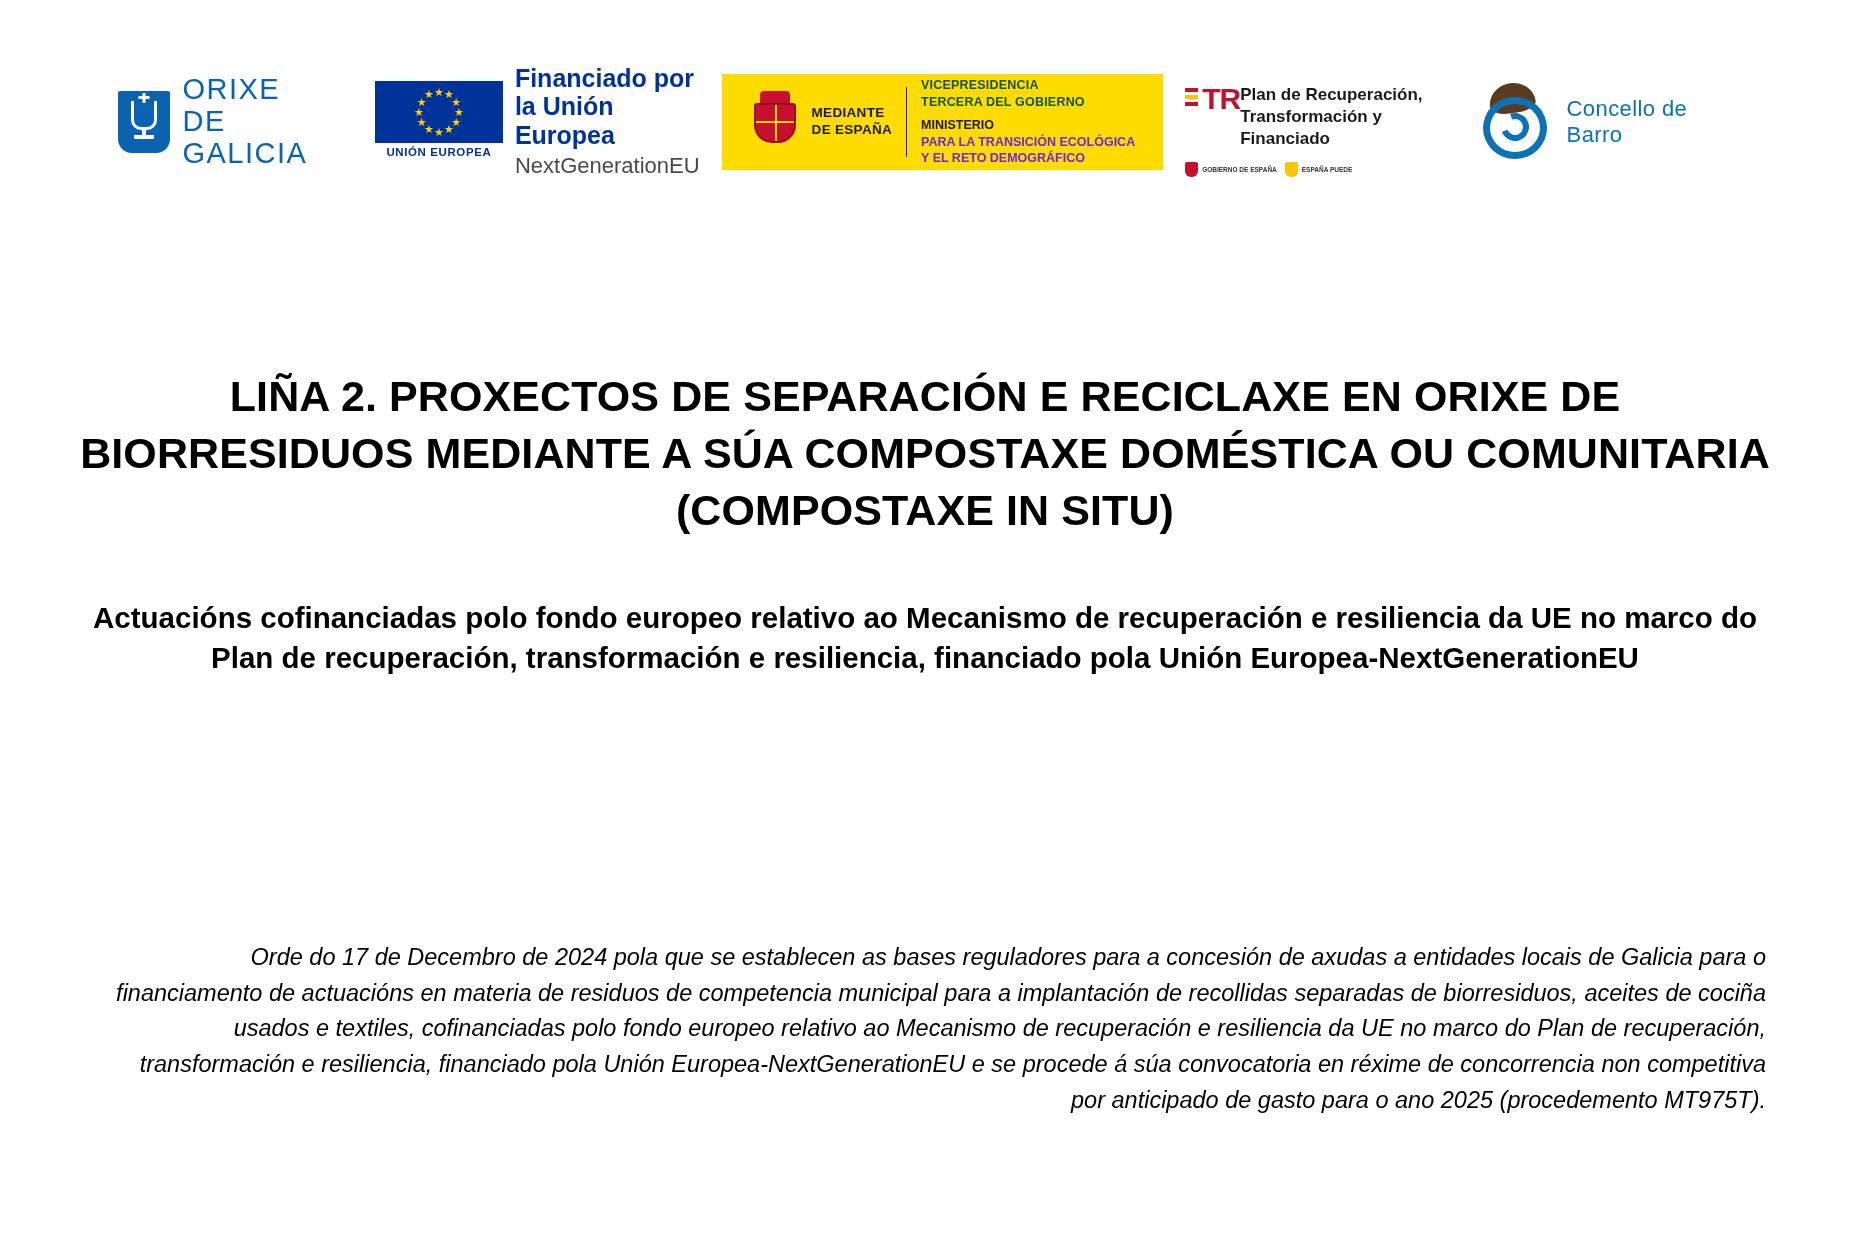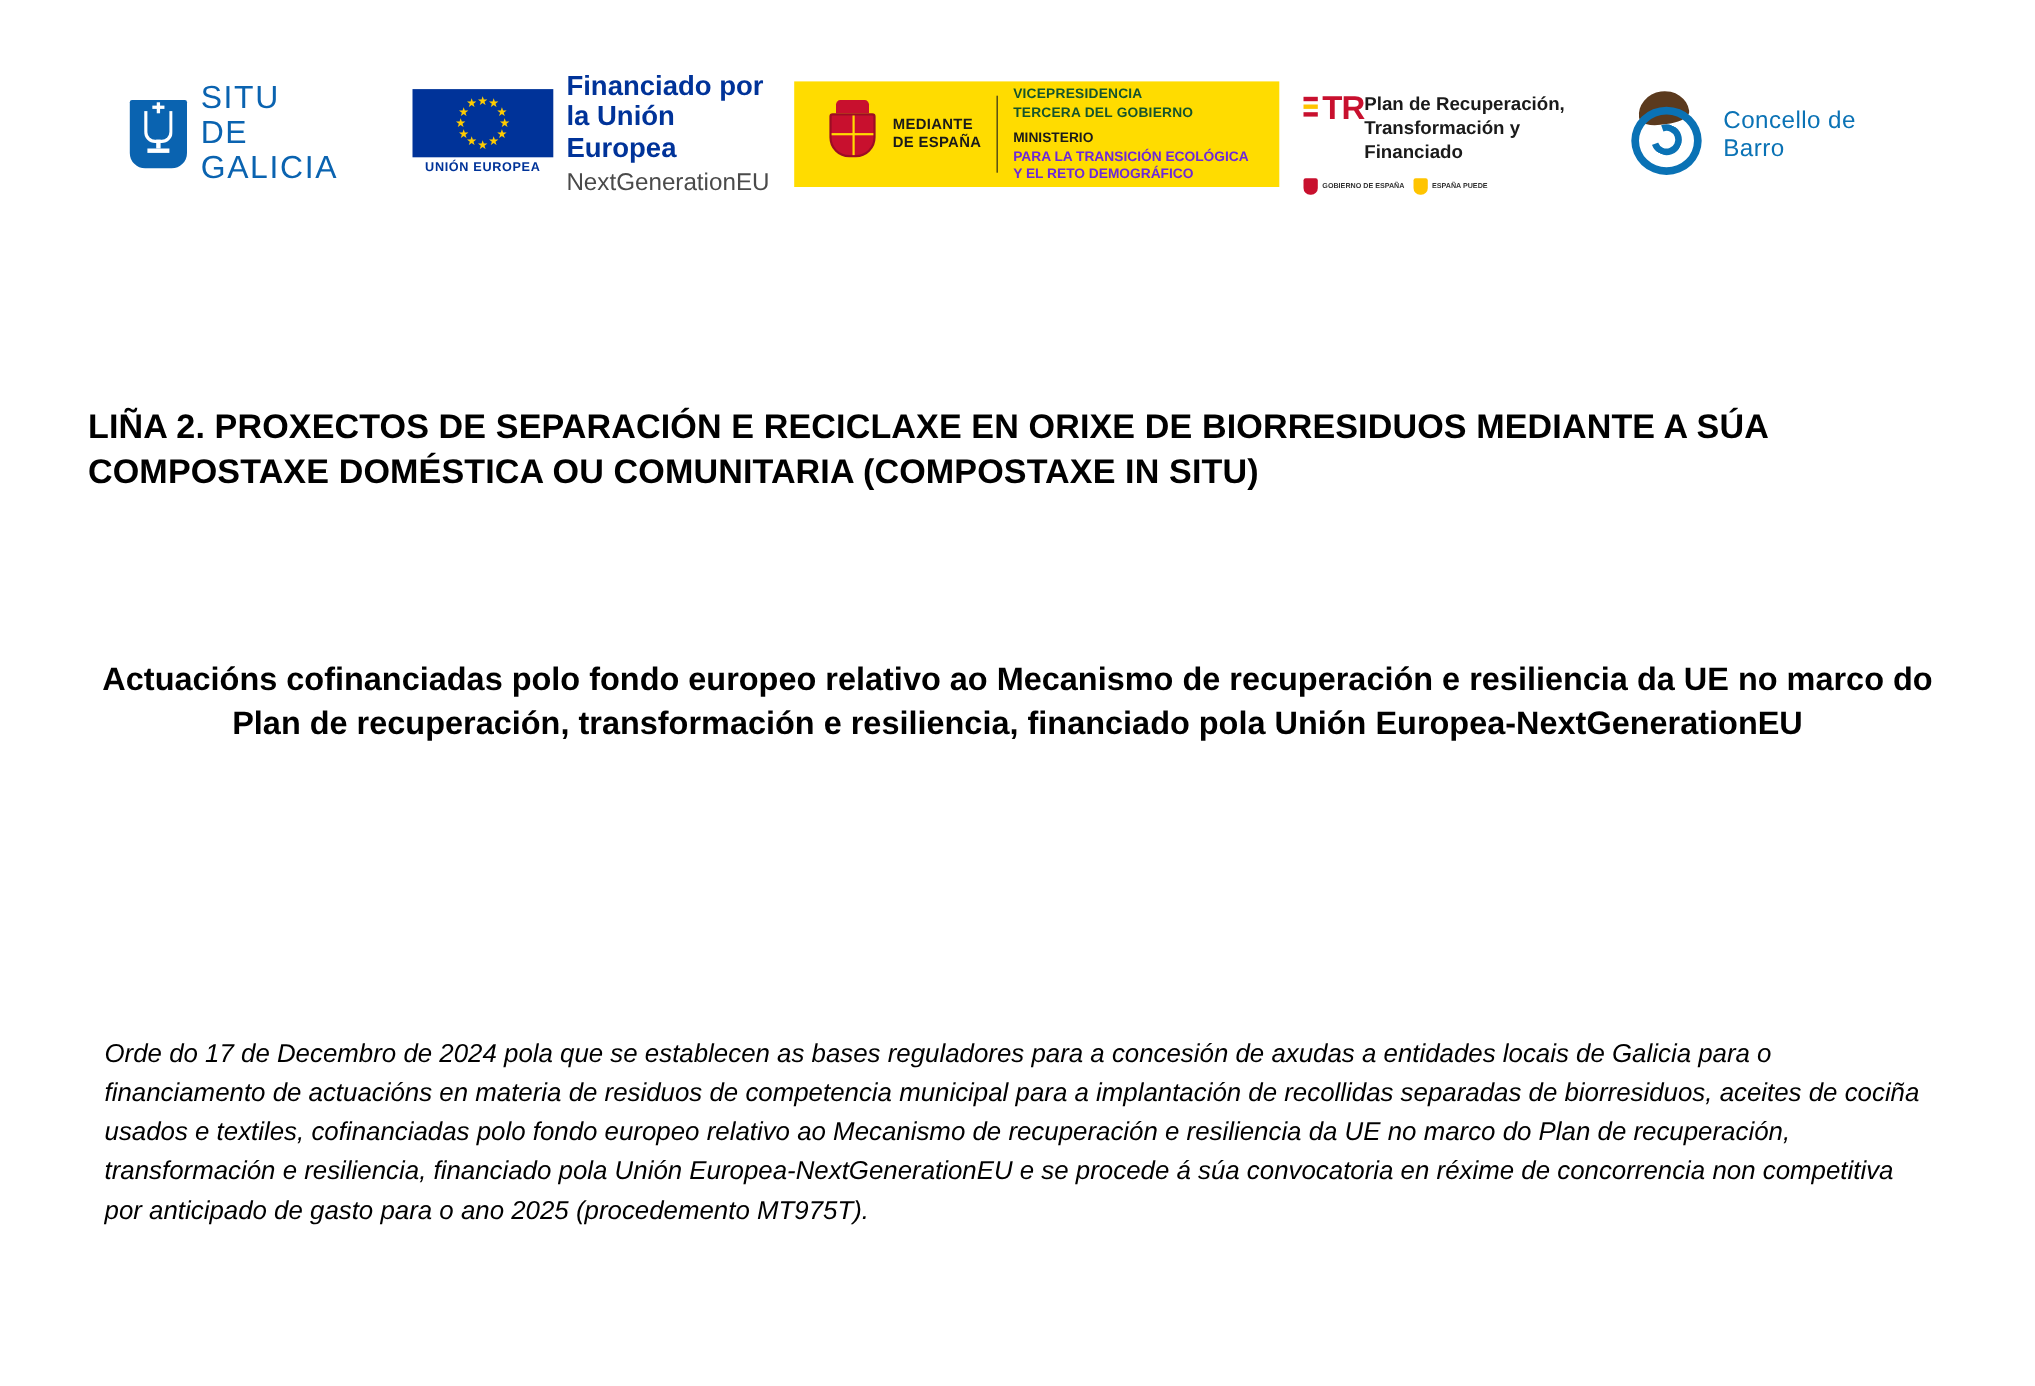--- a/index.html
+++ b/index.html
@@ -349,63 +349,64 @@
     color: #0a72b5;
     letter-spacing: 0.4px;
   }
 
   
   .title-block {
     position: absolute;
     top: 368px;
     left: 80px;
     width: 1690px;
-    font-size: 31px;
+    text-align: center;
+    font-size: 43px;
     font-weight: 700;
     line-height: 1.32;
     letter-spacing: 0.1px;
   }
 
   .subtitle-block {
     position: absolute;
     top: 598px;
     left: 80px;
     width: 1690px;
     text-align: center;
     font-size: 29.5px;
     font-weight: 700;
     line-height: 1.36;
   }
 
   .order-block {
     position: absolute;
     top: 940px;
-    left: 95px;
+    left: 106px;
     width: 1660px;
-    text-align: left;
+    text-align: right;
     font-size: 23.5px;
     font-style: italic;
     line-height: 1.52;
   }
 </style>
 </head>
 <body>
 
 <div class="logo-strip">
 
   <div class="logo-xunta">
     <div class="xunta-shield">
       <div class="cross"></div>
       <div class="cross-bar"></div>
       <div class="chalice"></div>
       <div class="chalice-stem"></div>
       <div class="chalice-base"></div>
     </div>
     <div class="xunta-text">
-      <div class="l1">SITU</div>
+      <div class="l1">ORIXE</div>
       <div class="l2">DE GALICIA</div>
     </div>
   </div>
 
   <div class="logo-eu">
     <div class="eu-flag-wrap">
       <div class="eu-flag" id="eu-flag">
           <div class="eu-star" style="left: 58.5px; top: 5.5px;">★</div>
           <div class="eu-star" style="left: 68.5px; top: 8.17949px;">★</div>
           <div class="eu-star" style="left: 75.8205px; top: 15.5px;">★</div>

